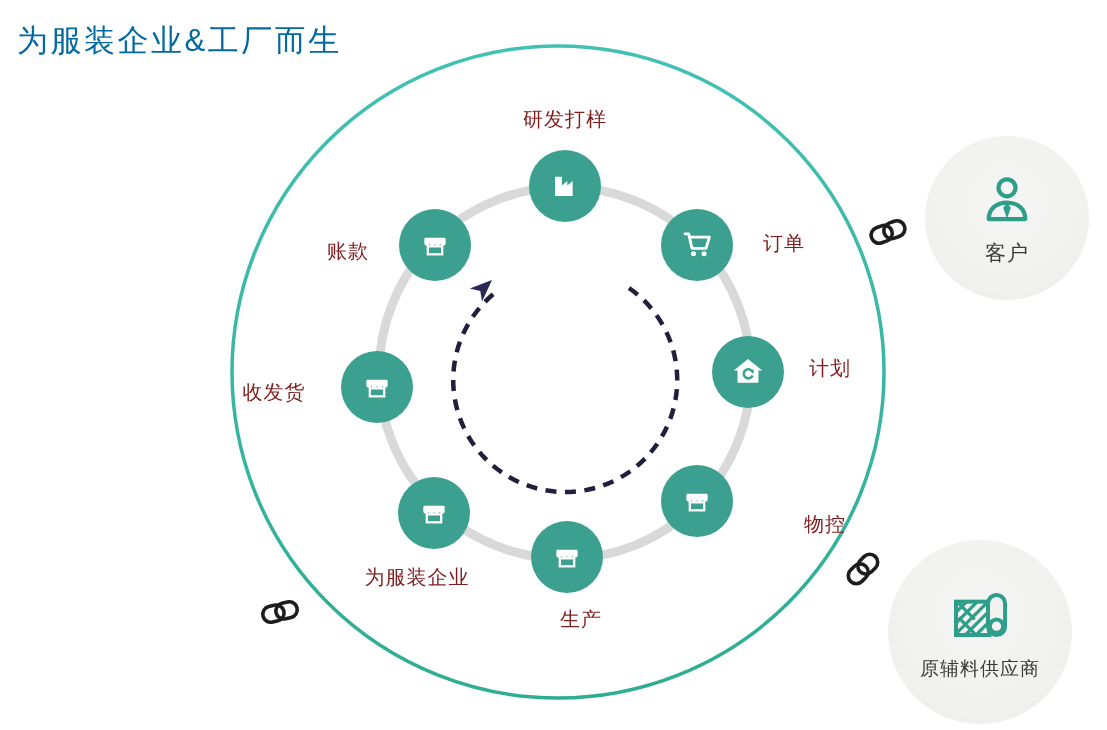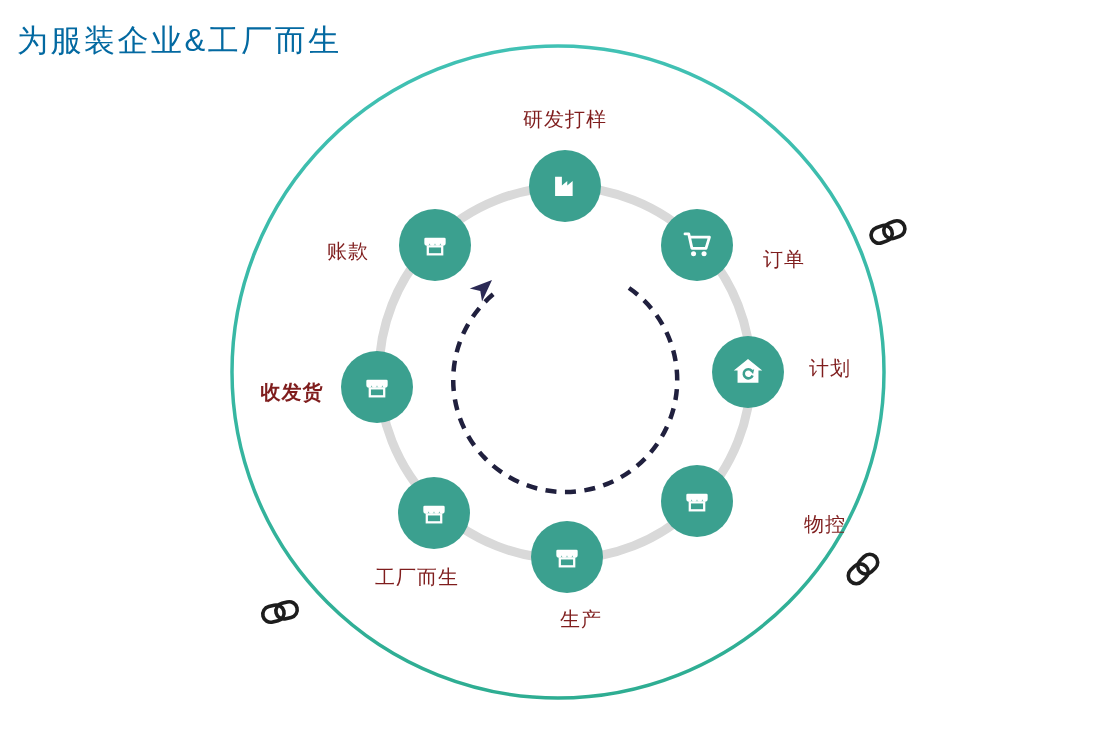--- a/index.html
+++ b/index.html
@@ -117,21 +117,21 @@
         <use href="#sym-factory-white"></use>
       </svg>
   </div>
   <div class="node-label" style="left:565px;top:119px;">研发打样</div>
 
   <div class="node" style="left:697px;top:245px;">
     <svg width="36" height="36">
         <use href="#sym-cart"></use>
       </svg>
   </div>
-  <div class="node-label" style="left:784px;top:243px;margin-top:16px;">订单</div>
+  <div class="node-label" style="left:784px;top:243px;">订单</div>
 
   <div class="node" style="left:748px;top:372px;">
     <svg width="38" height="38">
         <use href="#sym-home-sync"></use>
       </svg>
   </div>
   <div class="node-label" style="left:830px;top:368px;">计划</div>
 
   <div class="node" style="left:697px;top:501px;">
     <svg width="32" height="32">
@@ -145,32 +145,44 @@
         <use href="#sym-shop"></use>
       </svg>
   </div>
   <div class="node-label" style="left:581px;top:619px;text-align:right;">生产</div>
 
   <div class="node" style="left:434px;top:513px;">
     <svg width="32" height="32">
         <use href="#sym-shop"></use>
       </svg>
   </div>
-  <div class="node-label" style="left:417px;top:577px;">工厂而生</div>
+  <div class="node-label" style="left:417px;top:577px;">为服装企业</div>
 
   <div class="node" style="left:377px;top:387px;">
     <svg width="32" height="32">
         <use href="#sym-shop"></use>
       </svg>
   </div>
-  <div class="node-label" style="left:292px;top:392px;font-weight:bold;">收发货</div>
+  <div class="node-label" style="left:274px;top:392px;">收发货</div>
 
   <div class="node" style="left:435px;top:245px;">
     <svg width="32" height="32">
         <use href="#sym-shop"></use>
       </svg>
   </div>
   <div class="node-label" style="left:348px;top:224px;margin-top:27px;">账款</div>
 
+  <div class="satellite" style="left:925px;top:136px;width:164px;height:164px;">
+    <svg width="60" height="60">
+        <use href="#sym-person"></use>
+      </svg>
+    <div class="satellite-label">客户</div>
+  </div>
 
+  <div class="satellite" style="left:888px;top:540px;width:184px;height:184px;">
+    <svg width="64" height="64">
+        <use href="#sym-fabric"></use>
+      </svg>
+    <div class="satellite-label" style="font-size:19px;">原辅料供应商</div>
+  </div>
 
 
 </div>
 
 </body></html>

